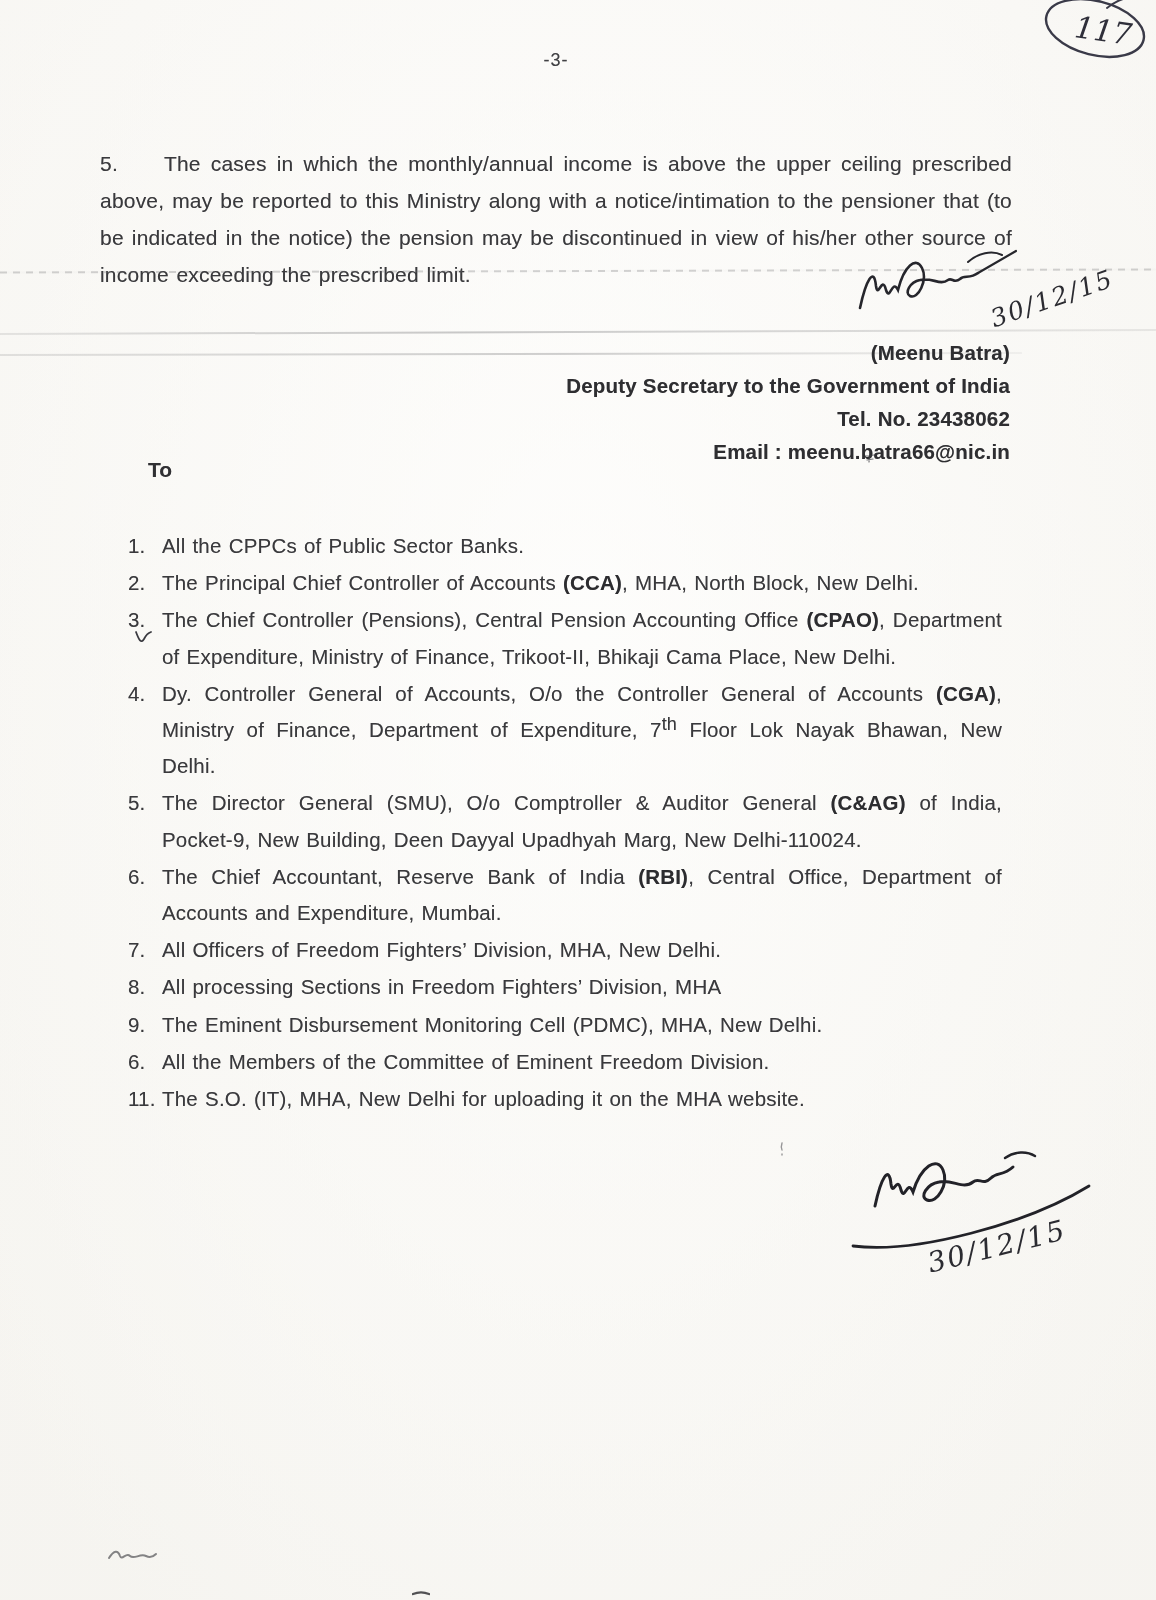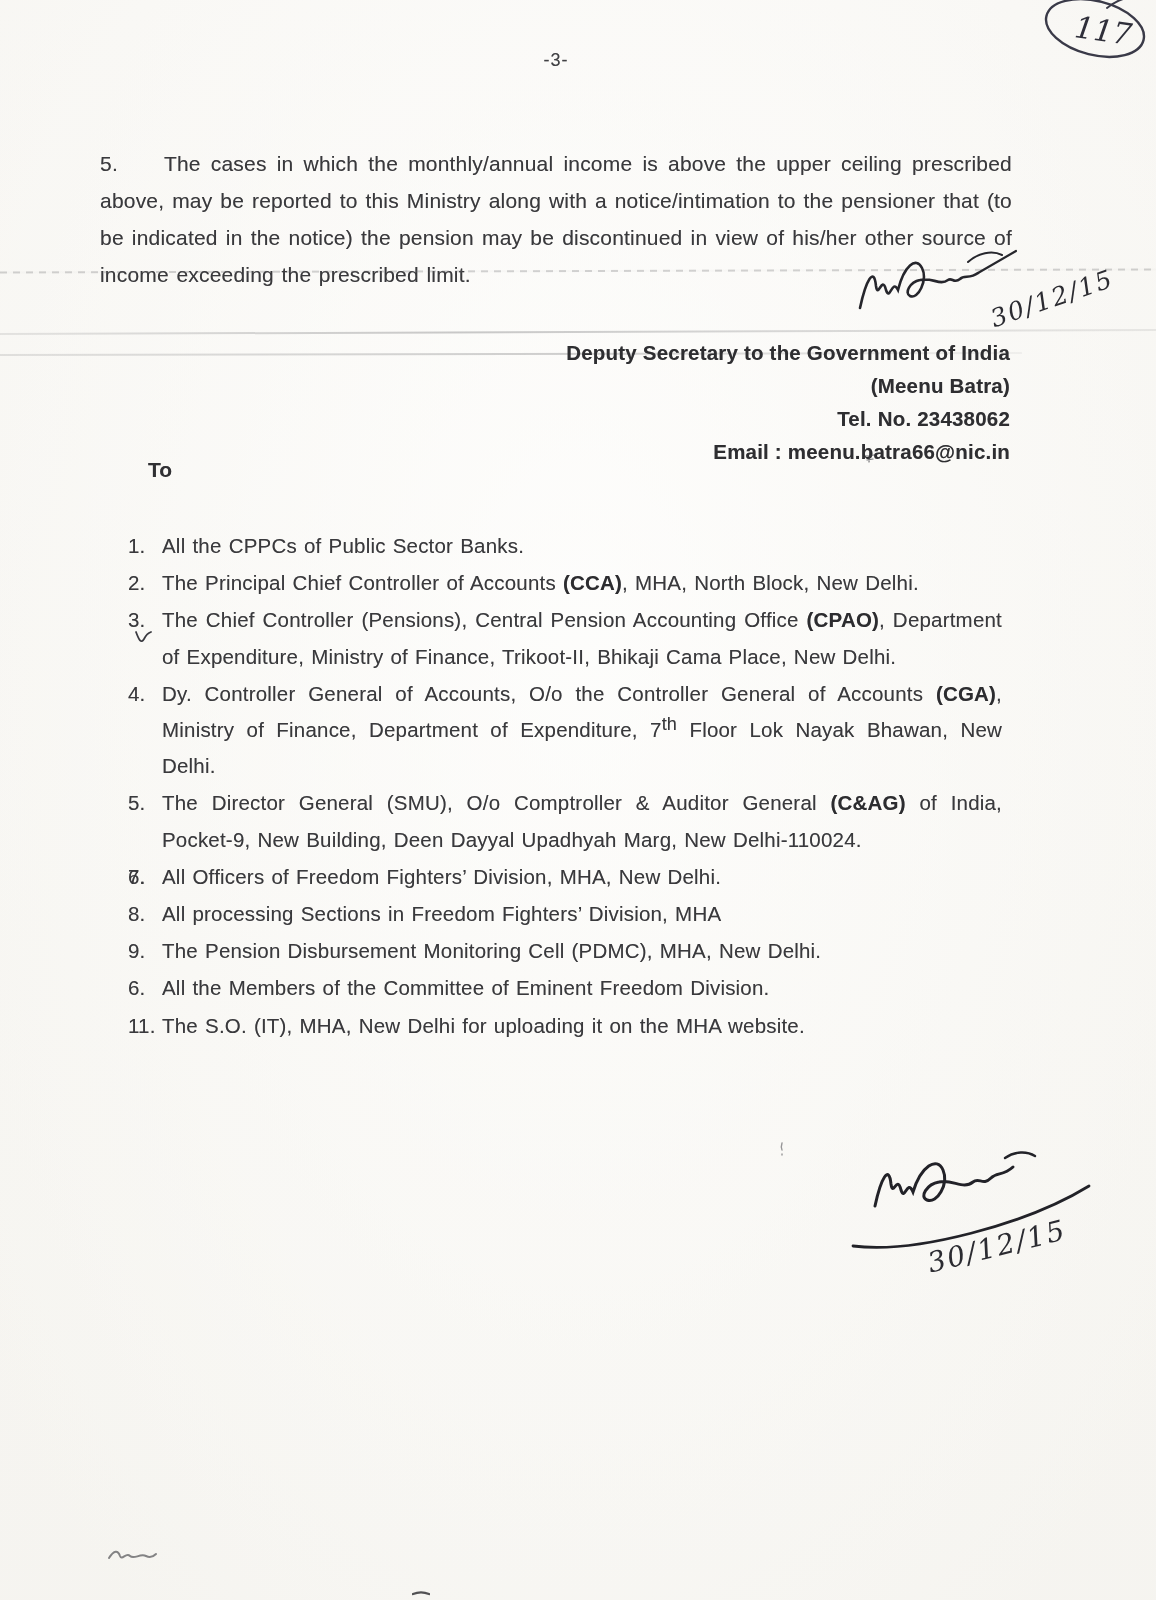--- a/index.html
+++ b/index.html
@@ -99,46 +99,46 @@
   <div class="sig-top">
     <svg viewBox="0 0 175 96" width="175" height="96">
       <path d="M8,64 C14,36 22,22 24,42 C26,56 30,30 34,46 C38,58 40,34 46,46 C52,22 64,12 70,24 C76,36 66,56 58,52 C52,49 58,38 68,36 C80,33 88,42 96,36 C100,33 102,40 108,35 C112,31 118,35 126,29" fill="none" stroke="#26262c" stroke-width="2.6" stroke-linecap="round"></path>
       <path d="M126,29 C140,21 152,14 164,7" fill="none" stroke="#26262c" stroke-width="2.2" stroke-linecap="round"></path>
       <path d="M116,18 C126,9 140,6 150,11" fill="none" stroke="#26262c" stroke-width="2" stroke-linecap="round"></path>
     </svg>
   </div>
   <div class="hand-date top">30/12/15</div>
 
   <div class="officer soft">
+    <div>(Meenu Batra)</div>
     <div>Deputy Secretary to the Government of India</div>
-    <div>(Meenu Batra)</div>
     <div>Tel. No. 23438062</div>
     <div>Email : meenu.batra66@nic.in</div>
   </div>
 
   <div class="stray" style="left:864px; top:450px;">
     <svg width="12" height="14" viewBox="0 0 12 14">
       <path d="M6,1 L5,12 M2,6 L10,5 M3,10 L9,9" stroke="rgba(60,60,64,0.7)" stroke-width="1.2" fill="none" stroke-linecap="round"></path>
     </svg>
   </div>
 
   <div class="to-label soft">To</div>
 
   <div class="recipients soft" id="recipients">
       <div class="item"><span class="num">1.</span><span class="txt"><span>All the CPPCs of Public Sector Banks.</span></span></div>
       <div class="item"><span class="num">2.</span><span class="txt"><span>The Principal Chief Controller of Accounts </span><span class="b">(CCA)</span><span>, MHA, North Block, New Delhi.</span></span></div>
       <div class="item"><span class="num">3.</span><svg class="tick" viewBox="0 0 20 18">
           <path d="M3,3 C6,11 8,15 11,10 C13,6 15,4 18,3" fill="none" stroke="#3a3a40" stroke-width="1.8" stroke-linecap="round"></path>
         </svg><span class="txt"><span>The Chief Controller (Pensions), Central Pension Accounting Office </span><span class="b">(CPAO)</span><span>, Department of Expenditure, Ministry of Finance, Trikoot-II, Bhikaji Cama Place, New Delhi.</span></span></div>
       <div class="item"><span class="num">4.</span><span class="txt"><span>Dy. Controller General of Accounts, O/o the Controller General of Accounts </span><span class="b">(CGA)</span><span>, Ministry of Finance, Department of Expenditure, 7</span><sup>th</sup><span> Floor Lok Nayak Bhawan, New Delhi.</span></span></div>
       <div class="item"><span class="num">5.</span><span class="txt"><span>The Director General (SMU), O/o Comptroller &amp; Auditor General </span><span class="b">(C&amp;AG)</span><span> of India, Pocket-9, New Building, Deen Dayyal Upadhyah Marg, New Delhi-110024.</span></span></div>
-      <div class="item"><span class="num">6.</span></div>
+      <div class="item"><span class="num">6.</span><span class="txt"><span>The Chief Accountant, Reserve Bank of India </span><span class="b">(RBI)</span><span>, Central Office, Department of Accounts and Expenditure, Mumbai.</span></span></div>
       <div class="item"><span class="num">7.</span><span class="txt"><span>All Officers of Freedom Fighters’ Division, MHA, New Delhi.</span></span></div>
       <div class="item"><span class="num">8.</span><span class="txt"><span>All processing Sections in Freedom Fighters’ Division, MHA</span></span></div>
-      <div class="item"><span class="num">9.</span><span class="txt"><span>The Pension Disbursement Monitoring Cell (PDMC), MHA, New Delhi.</span></span></div>
+      <div class="item"><span class="num">9.</span><span class="txt"><span>The Eminent Disbursement Monitoring Cell (PDMC), MHA, New Delhi.</span></span></div>
       <div class="item"><span class="num">6.</span><span class="txt"><span>All the Members of the Committee of Eminent Freedom Division.</span></span></div>
       <div class="item"><span class="num">11.</span><span class="txt"><span>The S.O. (IT), MHA, New Delhi for uploading it on the MHA website.</span></span></div>
     </div>
 
   <div class="stray" style="left:778px; top:1142px;">
     <svg width="8" height="14" viewBox="0 0 8 14">
       <path d="M4,1 C3,4 3,6 4,8 M4,12 L4,13" stroke="rgba(70,70,74,0.55)" stroke-width="1.4" fill="none" stroke-linecap="round"></path>
     </svg>
   </div>
 

